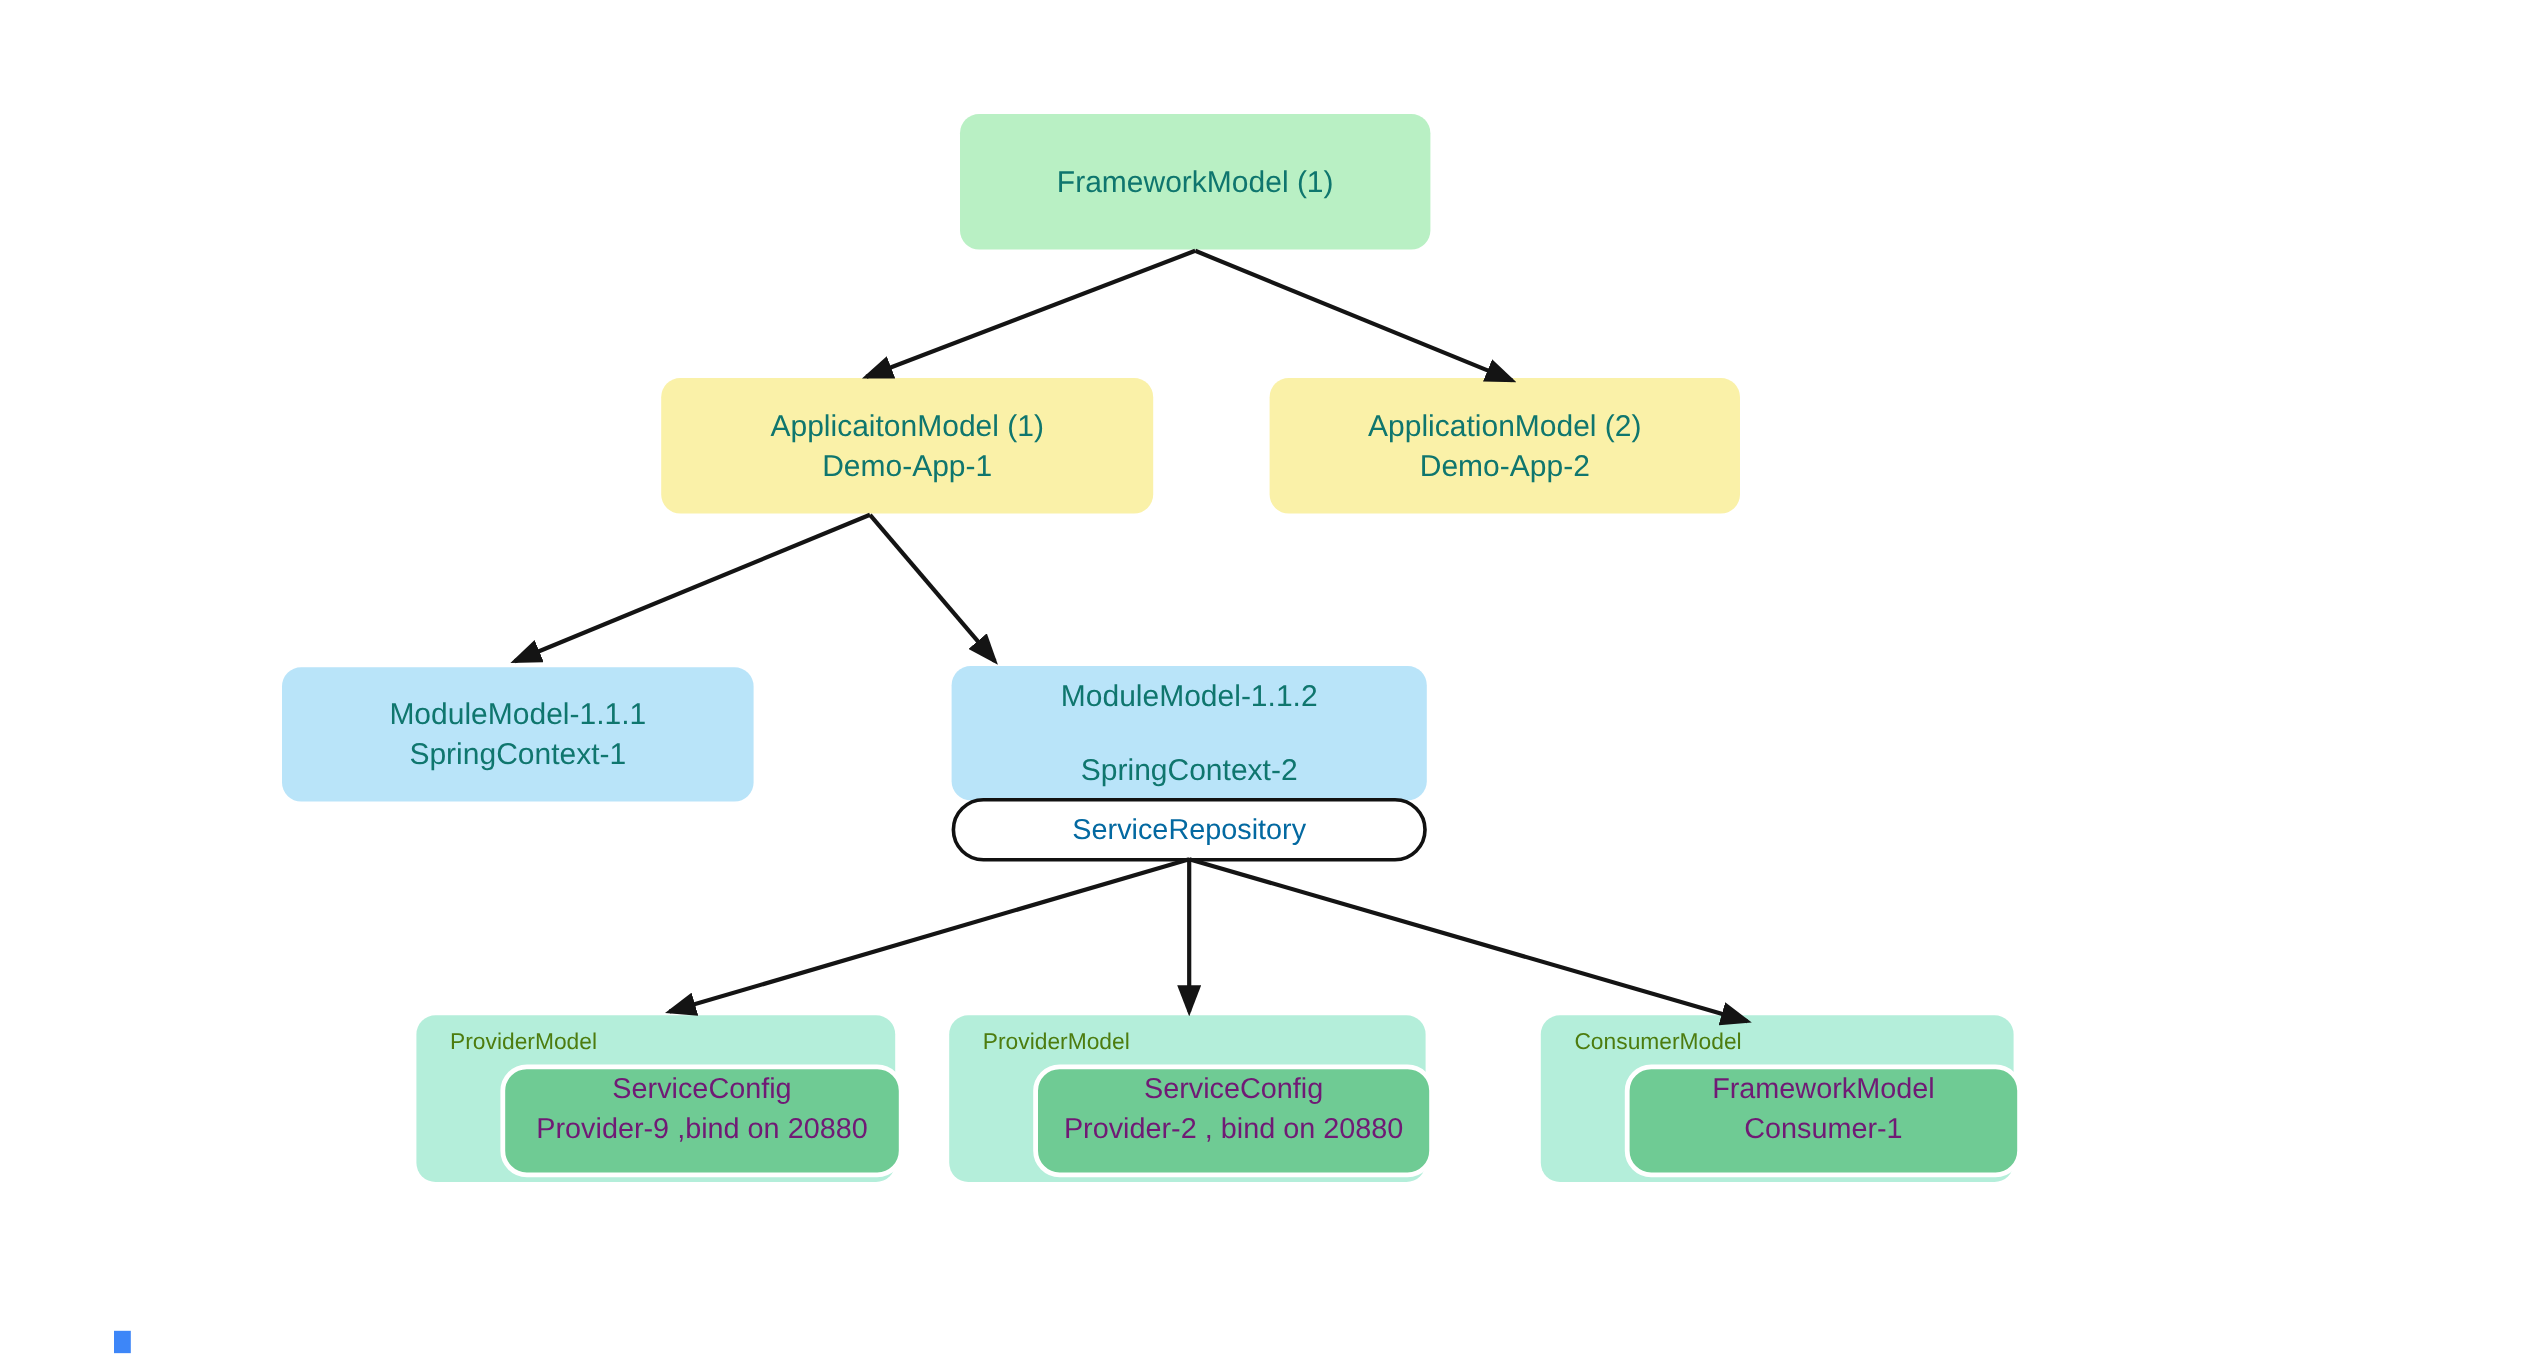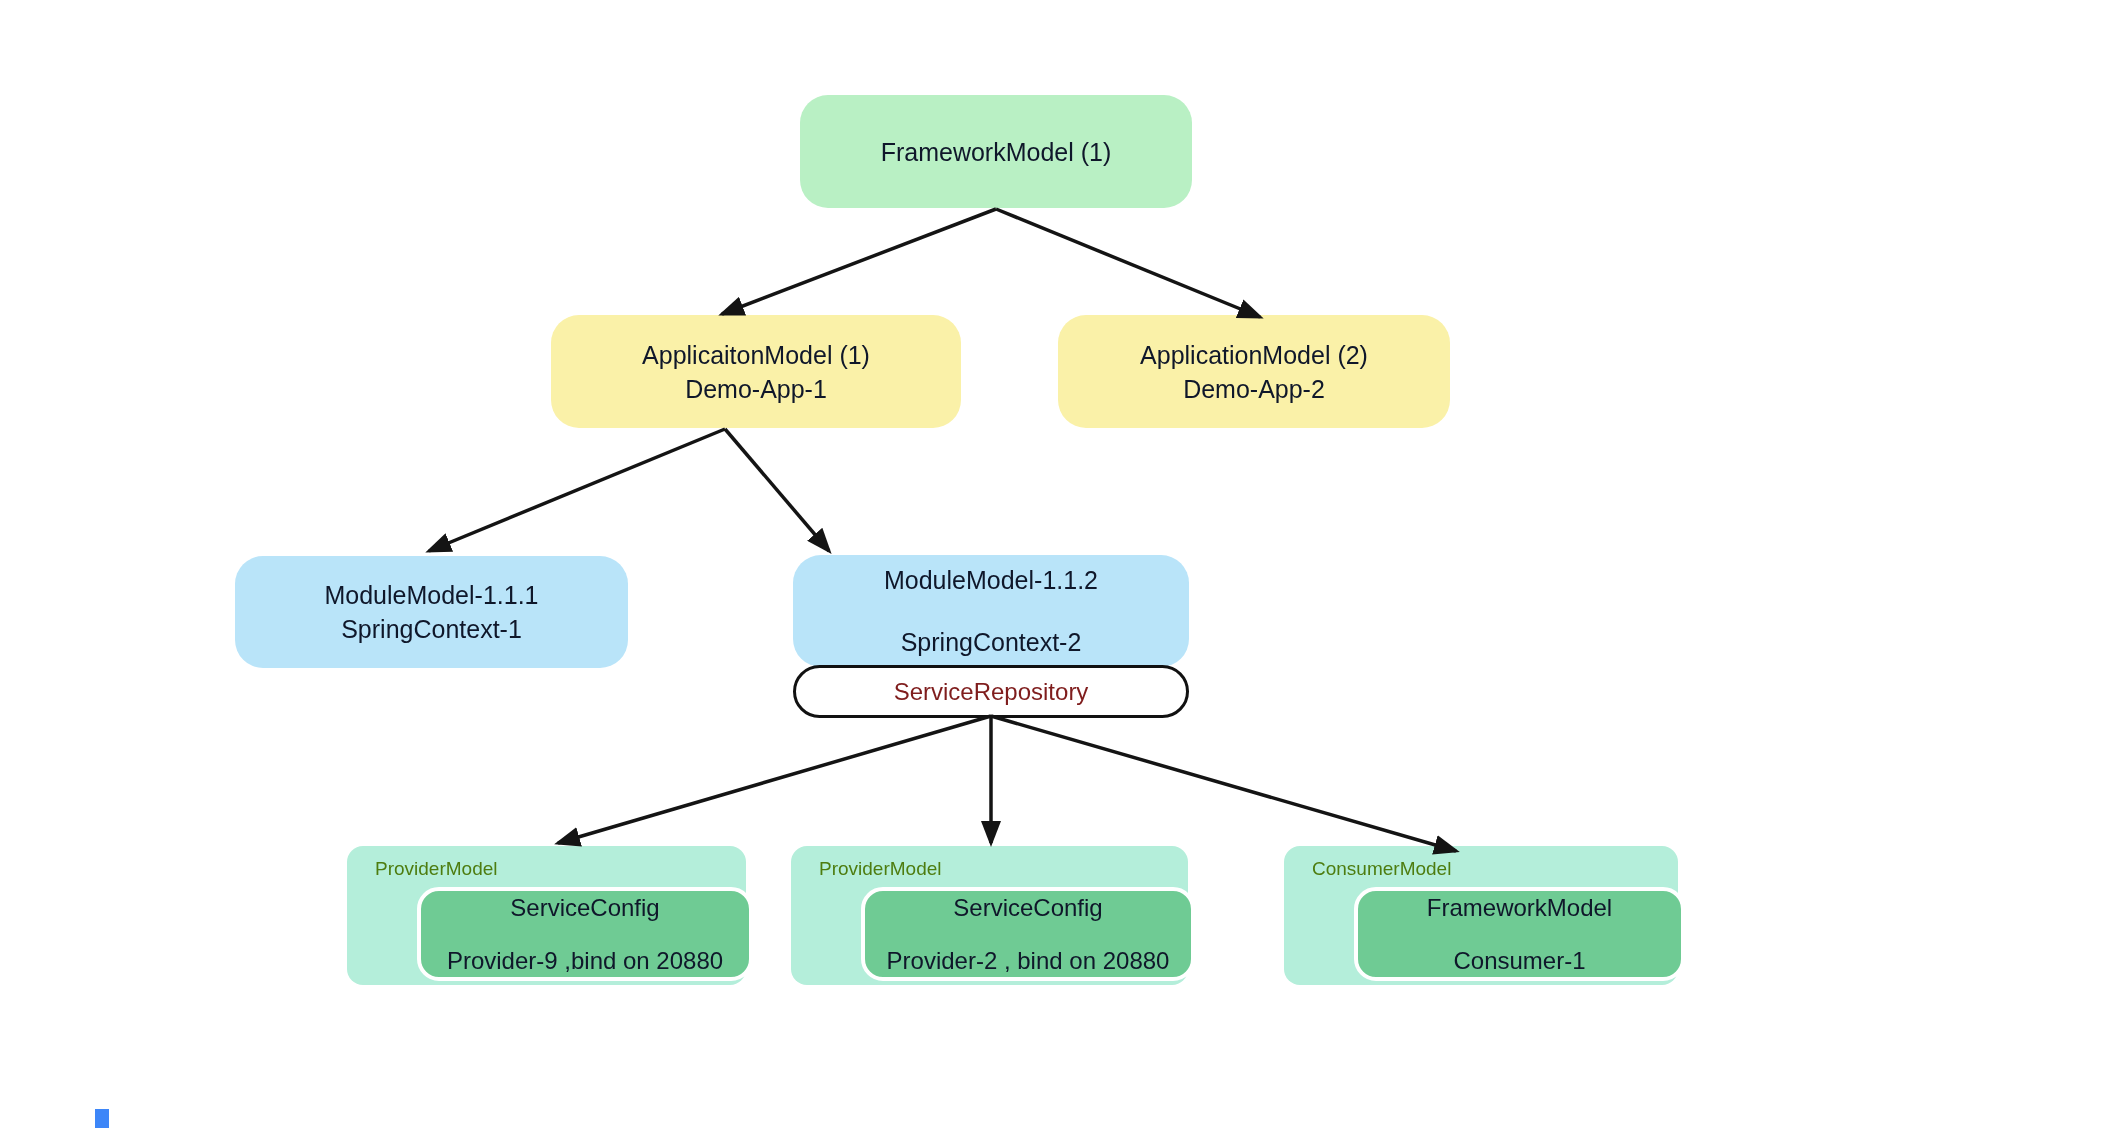--- a/index.html
+++ b/index.html
@@ -6,63 +6,63 @@
   #canvas{
     position:relative;
     width:2102px;height:1128px;
     background:#ffffff;
     font-family:"Liberation Sans","DejaVu Sans",sans-serif;
     color:#3f3f3f;
     overflow:hidden;
   }
   .node{
     position:absolute;
-    border-radius:28px;
+    border-radius:16px;
     display:flex;flex-direction:column;
     align-items:center;justify-content:center;
     text-align:center;
     font-size:25px;line-height:34px;
-    color:#0f172a;
+    color:#0f766e;
     box-shadow:0 0 0 3px #ffffff;
   }
   .node .line{display:block;}
   .green{background:#b9f0c4;}
   .yellow{background:#faf1a8;}
   .blue{background:#b9e4f9;}
   .pill{
     position:absolute;
     background:#ffffff;
     border:3px solid #111111;
     border-radius:28px;
     display:flex;align-items:center;justify-content:center;
-    font-size:24px;color:#7f1d1d;
+    font-size:24px;color:#0369a1;
     box-sizing:border-box;
   }
   .leaf{
     position:absolute;
     background:#b4eeda;
     border-radius:16px;
     font-size:19px;
   }
   .leaf .leaf-label{
     position:absolute;left:28px;top:12px;
     font-size:19px;color:#4d7c0f;
   }
   .config{
     position:absolute;
     left:70px;right:-7px;top:41px;height:94px;
     background:#6fcb94;
     border:4px solid #ffffff;
     border-radius:22px;
     box-sizing:border-box;
     display:flex;flex-direction:column;
-    align-items:center;justify-content:space-between;
+    align-items:center;justify-content:flex-start;
     text-align:center;
     font-size:24px;line-height:33px;
-    color:#0f172a;
+    color:#701a75;
   }
   #arrows{
     position:absolute;left:0;top:0;
     pointer-events:none;
   }
   #arrows line{stroke:#141414;stroke-width:3.5px;}
   .artifact{
     position:absolute;
     left:95px;top:1109px;
     width:14px;height:19px;

